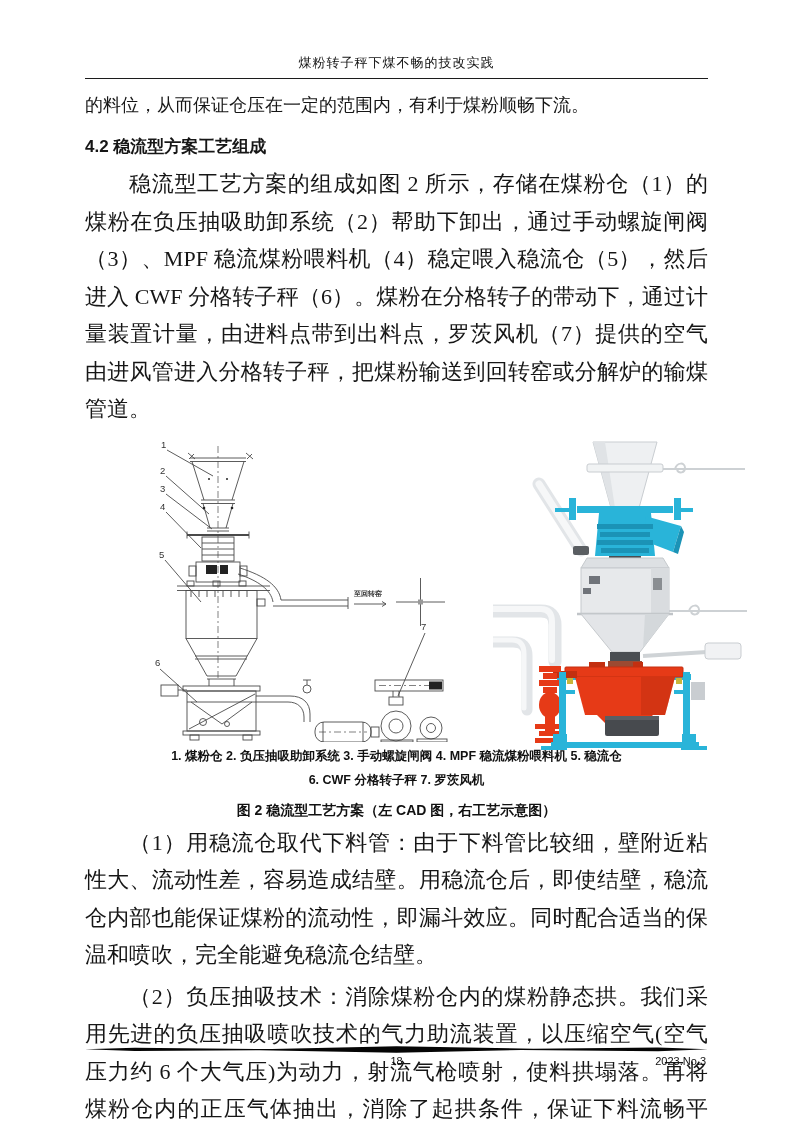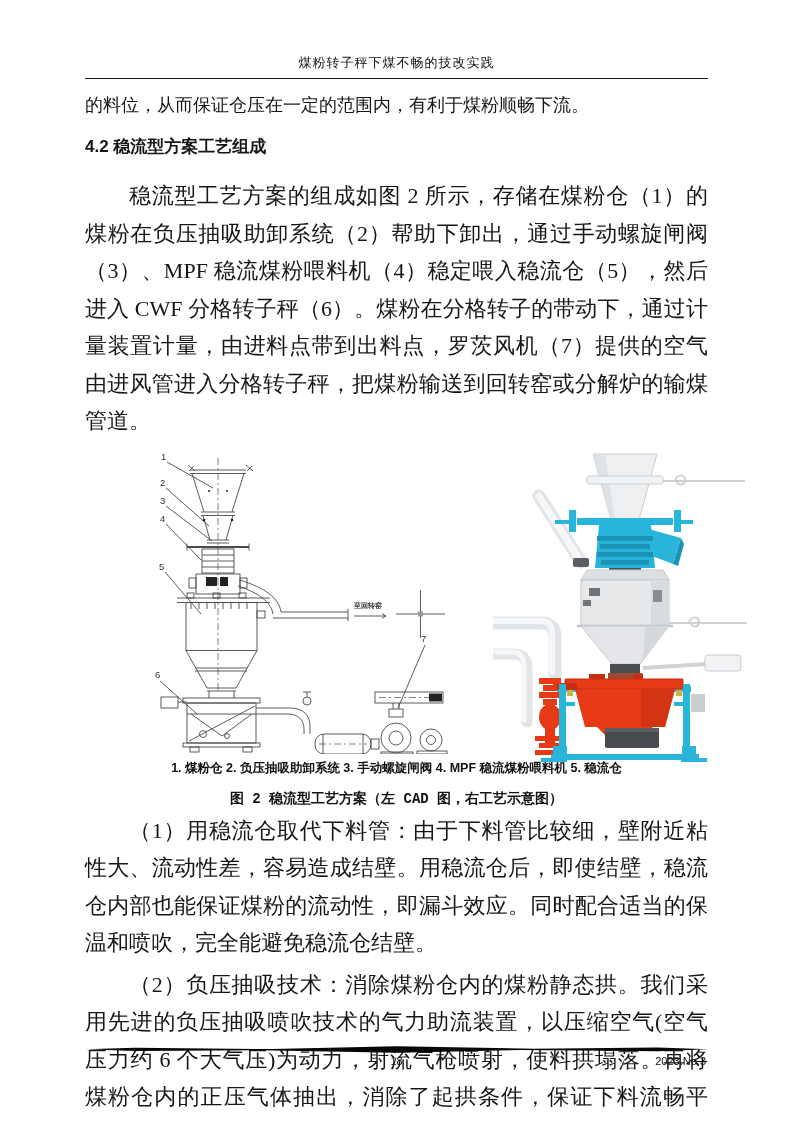--- a/index.html
+++ b/index.html
@@ -8,30 +8,30 @@
     font-family:"Liberation Serif","DejaVu Serif",serif; color:#161616;
     overflow:hidden; margin:0 auto;
   }
   .content { padding:0 64px; }
   .header { padding-top:54px; text-align:center;
     font-family:"Liberation Sans","DejaVu Sans",sans-serif;
     font-size:13px; letter-spacing:1px; color:#111; }
   .header-rule { border:none; border-top:1.6px solid #1c1c1c; margin:6px 0 0 0; }
   .intro { font-size:18px; line-height:36px; margin:8px 0 1px 0; }
   .h42 { font-family:"Liberation Sans","DejaVu Sans",sans-serif;
-    font-size:17px; font-weight:bold; margin:10px 0 16px 0; line-height:28px; }
+    font-size:17px; font-weight:bold; margin:10px 0 4px 0; line-height:28px; }
   .para { font-size:22px; line-height:37.5px; text-align:justify;
     text-indent:2em; margin:4px 0 0 0; }
   .fig { position:relative; height:308px; margin-top:4px; }
   .fig svg { position:absolute; }
   svg.cad   { left:58px;  top:2px; }
   svg.rend  { left:408px; top:-4px; }
   .legend { text-align:center; font-family:"Liberation Sans","DejaVu Sans",sans-serif;
     font-weight:bold; font-size:12.5px; line-height:24px; margin-top:4px; color:#111; }
-  .figcaption { text-align:center; font-family:Liberation Mono, monospace;
+  .figcaption { text-align:center; font-family:Liberation Sans, sans-serif;
     font-weight:bold; font-size:14px; margin-top:10px; color:#111; }
   .h5 { font-family:"Liberation Sans","DejaVu Sans",sans-serif;
     font-size:18px; font-weight:bold; margin:16px 0 0 0; line-height:30px; }
   .h5 .num { margin-right:16px; }
   .footer-bar { position:absolute; left:64px; right:64px; top:1046px; height:7px; background:#050505;
     clip-path:polygon(0% 46%, 8% 26%, 30% 44%, 50% 2%, 72% 40%, 92% 20%, 100% 48%, 92% 74%, 70% 58%, 50% 98%, 28% 62%, 8% 72%); }
   .footer-meta { position:absolute; left:64px; right:64px; top:1055px; height:16px;
     font-family:"Liberation Sans","DejaVu Sans",sans-serif; font-size:11px; color:#111; }
   .footer-meta .pageno { position:absolute; left:0; right:0; text-align:center; }
   .footer-meta .issue  { position:absolute; right:2px; }
@@ -266,20 +266,21 @@
           <rect class="c-cyan" x="189" y="306" width="14" height="9"></rect>
           <rect class="c-cyan" x="58" y="314" width="148" height="6"></rect>
           <rect class="c-cyan" x="48" y="318" width="26" height="4"></rect>
           <rect class="c-cyan" x="188" y="318" width="26" height="4"></rect>
         </g>
       </svg>
     </div>
 
     <div class="legend">
       <div>1. 煤粉仓  2. 负压抽吸助卸系统  3. 手动螺旋闸阀  4. MPF 稳流煤粉喂料机  5. 稳流仓</div>
+      <div>6. CWF 分格转子秤  7. 罗茨风机</div>
     </div>
 
     <div class="figcaption">图 2 稳流型工艺方案（左 CAD 图，右工艺示意图）</div>
 
 
     <p class="para">（1）用稳流仓取代下料管：由于下料管比较细，壁附近粘性大、流动性差，容易造成结壁。用稳流仓后，即使结壁，稳流仓内部也能保证煤粉的流动性，即漏斗效应。同时配合适当的保温和喷吹，完全能避免稳流仓结壁。</p>
     <p class="para">（2）负压抽吸技术：消除煤粉仓内的煤粉静态拱。我们采用先进的负压抽吸喷吹技术的气力助流装置，以压缩空气(空气压力约 6 个大气压)为动力，射流气枪喷射，使料拱塌落。再将煤粉仓内的正压气体抽出，消除了起拱条件，保证下料流畅平稳。</p>
   </div>
 
   <div class="footer-bar"></div>

